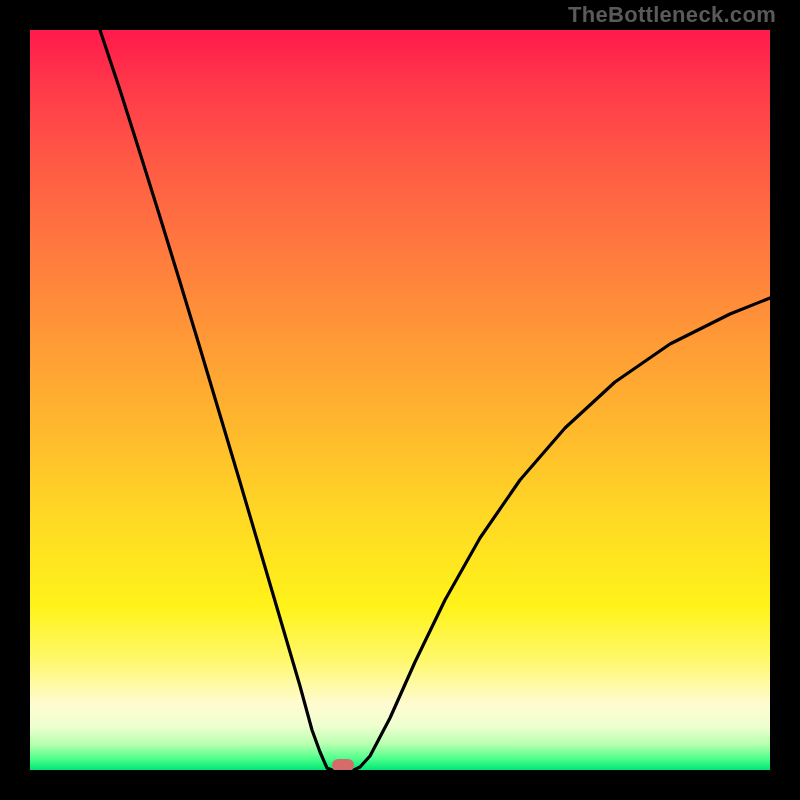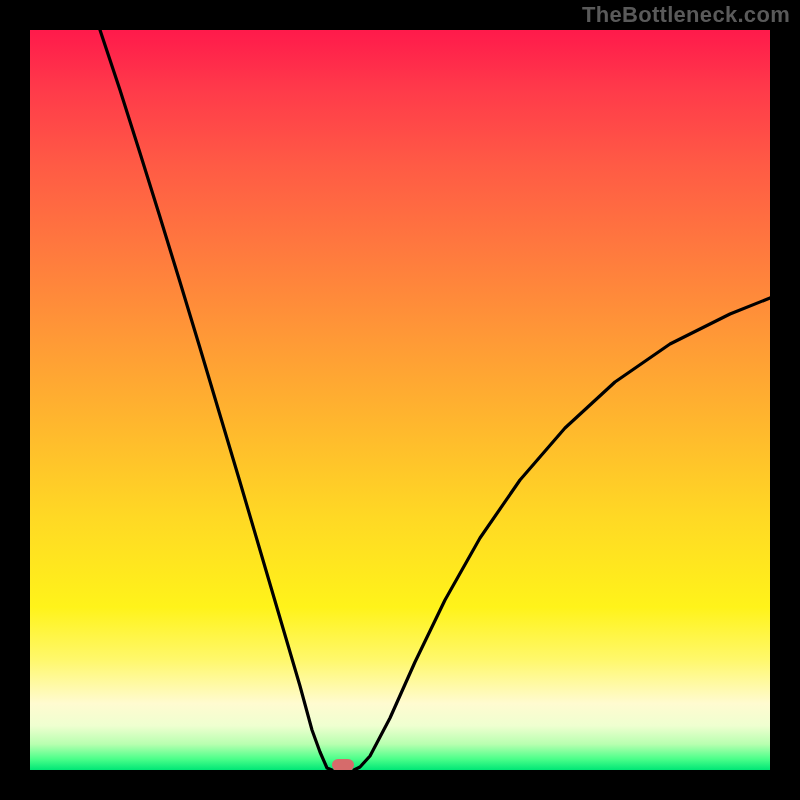--- a/index.html
+++ b/index.html
@@ -13,21 +13,21 @@
   }
   .outer {
     position: relative;
     width: 800px;
     height: 800px;
     background: #000;
   }
   .watermark {
     position: absolute;
     top: 2px;
-    right: 10px;
+    right: 24px;
     color: #5a5a5a;
     font-size: 22px;
     font-weight: 600;
     letter-spacing: 0.3px;
     z-index: 10;
     margin-left: 36px;
   }
   .plot {
     position: absolute;
     left: 30px;

